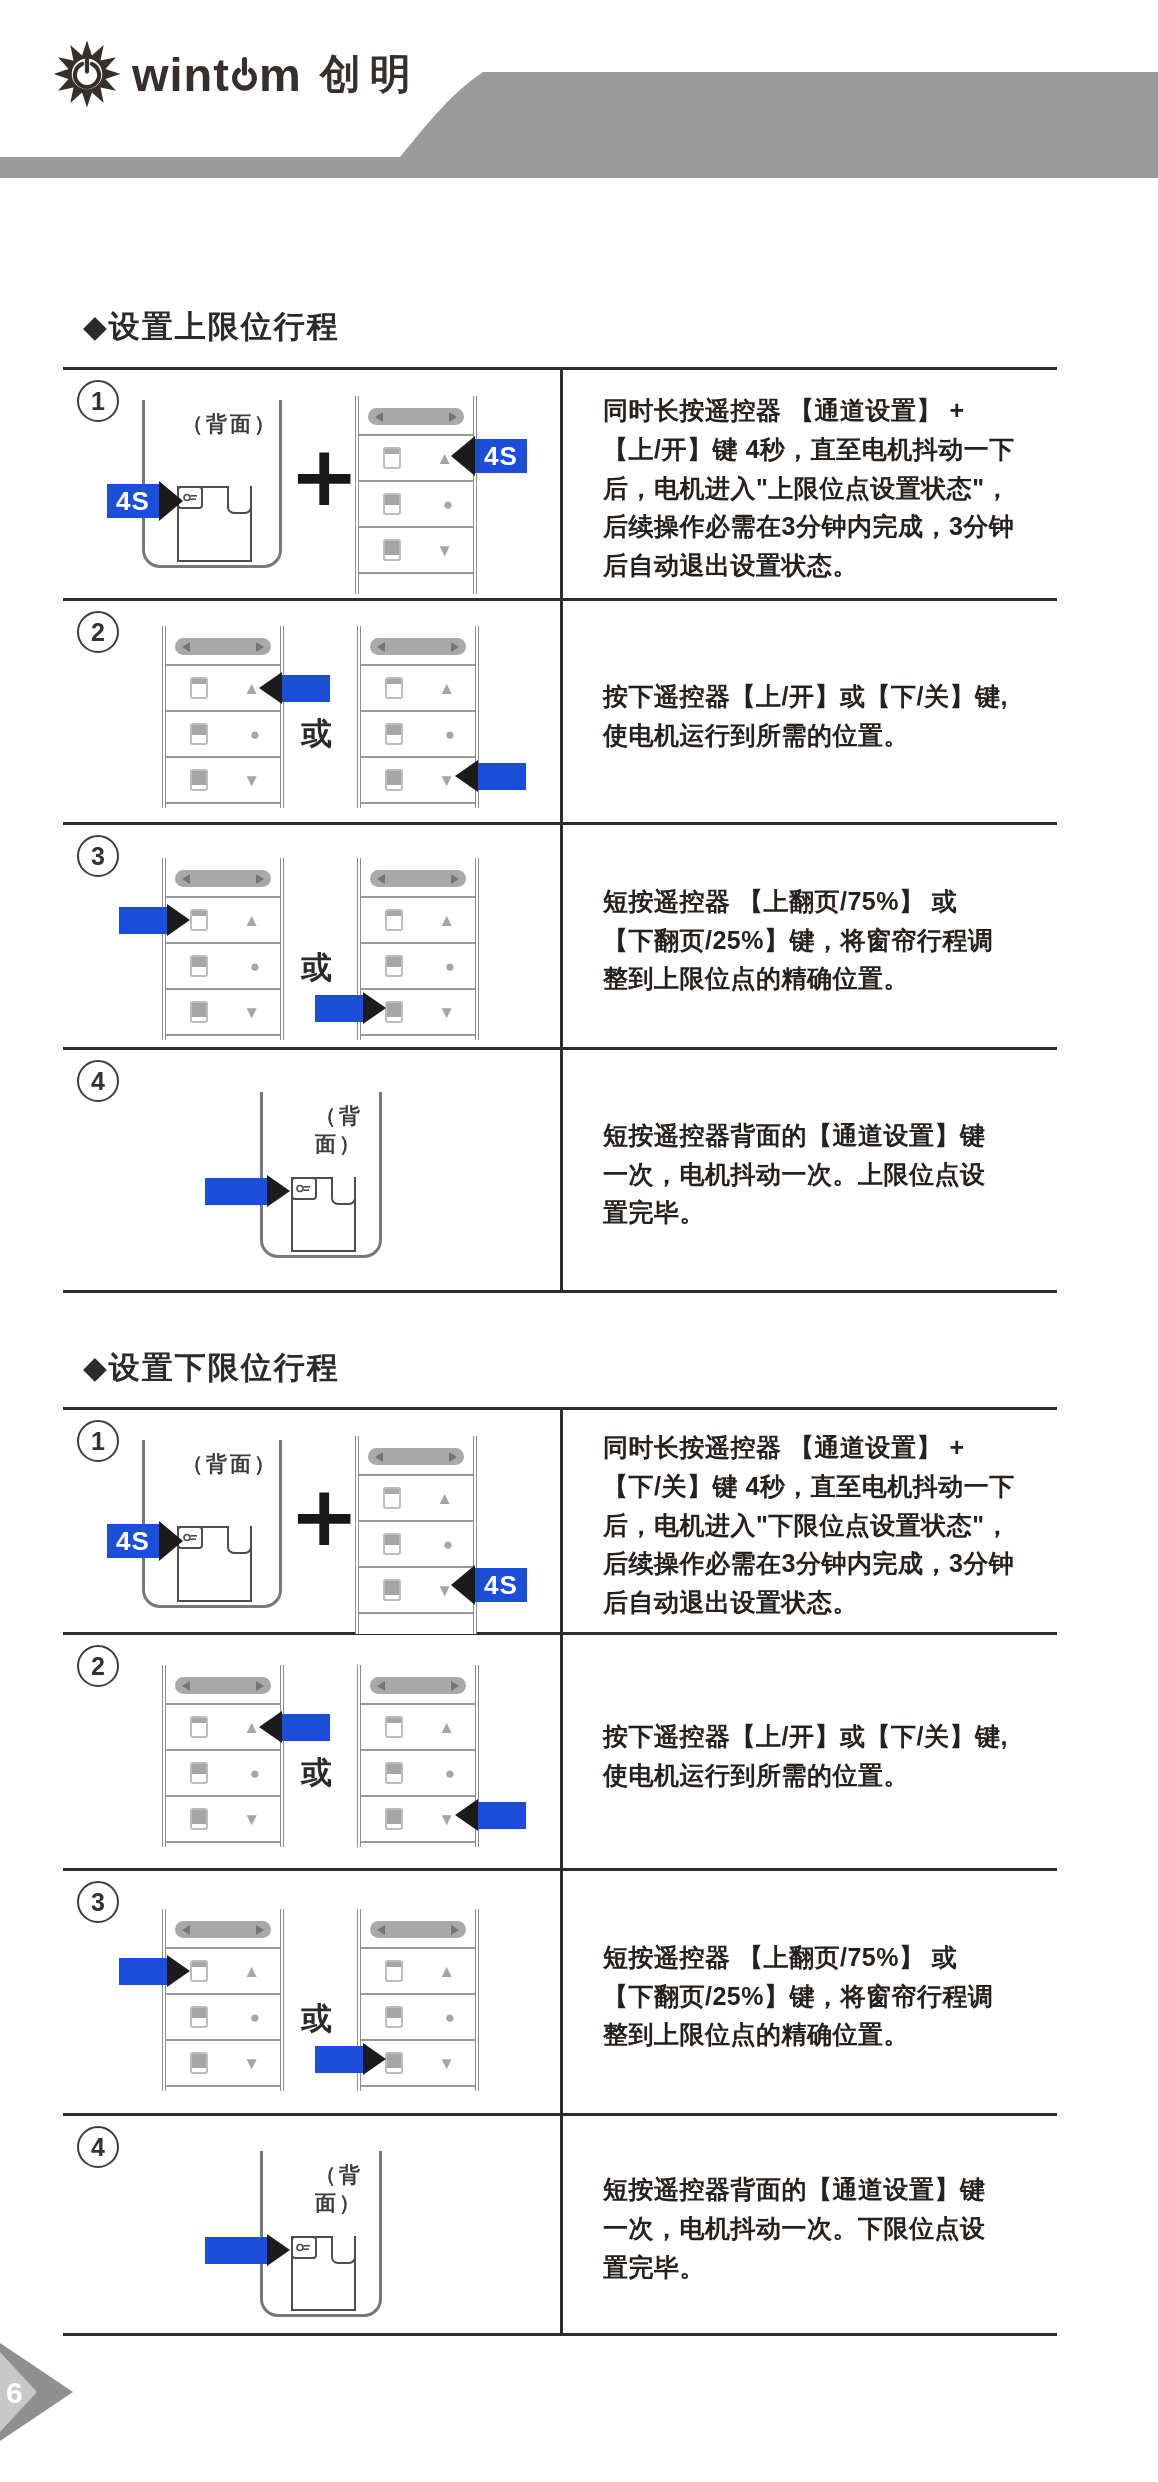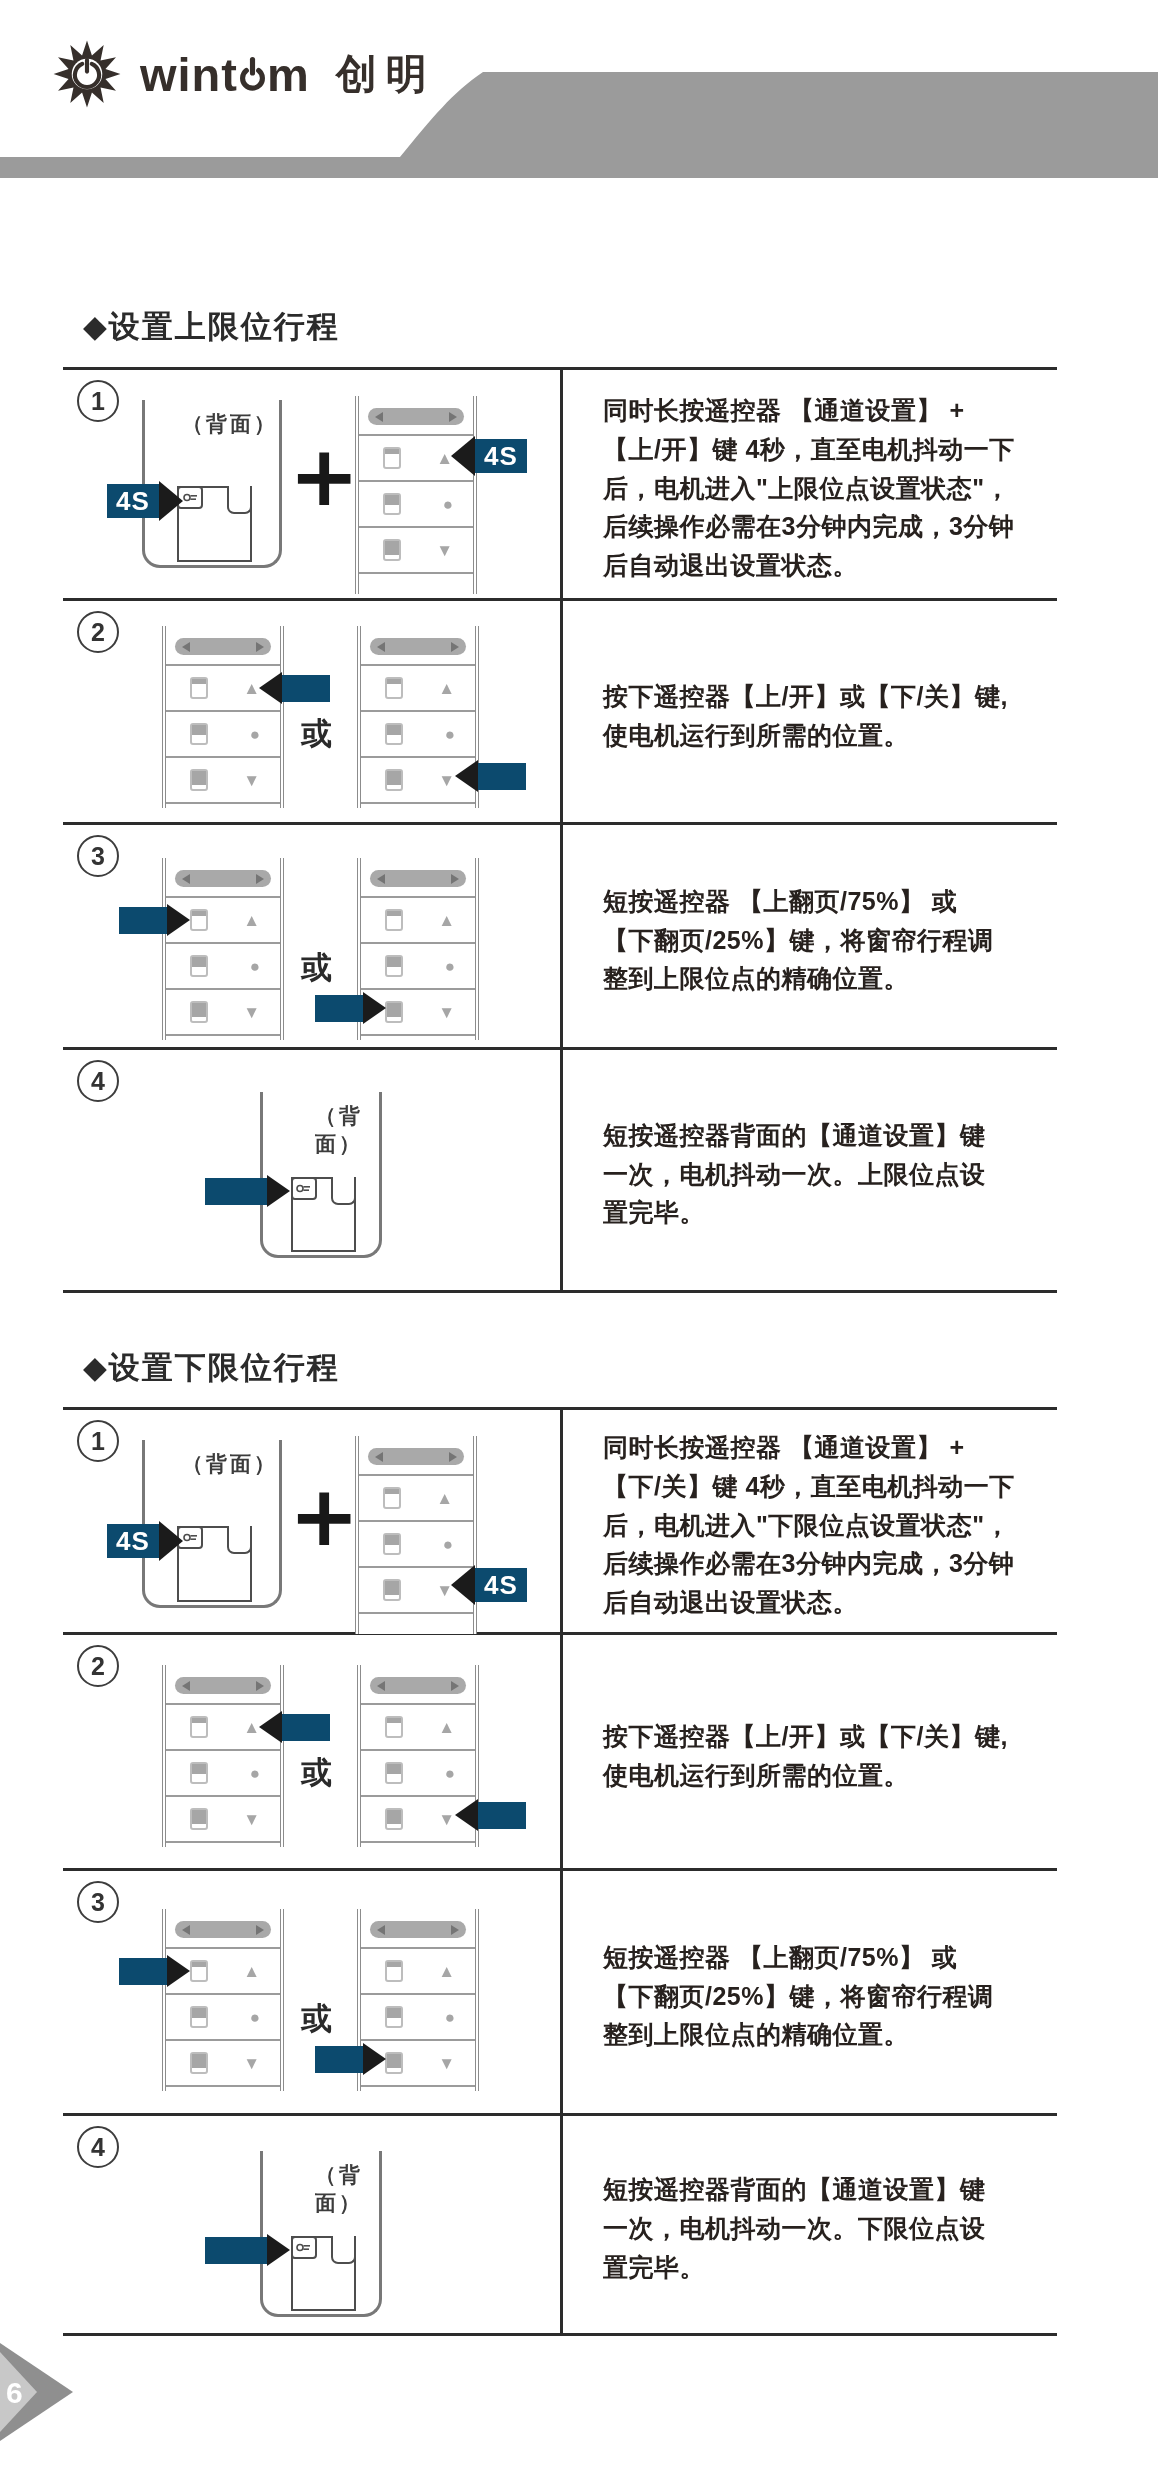--- a/index.html
+++ b/index.html
@@ -1,21 +1,21 @@
 <!DOCTYPE html>
 <html><head>
 <meta charset="utf-8">
 <style>
   html,body{margin:0;padding:0;background:#e8e8e8;}
   .page{position:relative;width:1158px;height:2482px;background:#ffffff;overflow:hidden;
         font-family:"Liberation Sans","DejaVu Sans",sans-serif;color:#27211e;}
 
   
   .hdr-swoosh{position:absolute;left:0;top:0;}
-  .brand{position:absolute;left:52px;top:38px;display:flex;align-items:center;gap:8px;}
+  .brand{position:absolute;left:52px;top:38px;display:flex;align-items:center;}
   .brand-icon{margin-right:10px;}
   .brand-latin{font-size:47px;font-weight:800;color:#362f2b;letter-spacing:1px;display:flex;align-items:center;}
   .power-o{margin:0 1px;vertical-align:-3px;}
   .brand-cn{font-size:41px;font-weight:700;color:#362f2b;margin-left:18px;letter-spacing:9px;}
 
   
   .sec-title{position:absolute;left:63px;font-size:31px;font-weight:700;color:#2b2b2b;letter-spacing:2px;margin-left:20px;}
 
   
   .tbl{position:absolute;left:63px;width:994px;border-bottom:3px solid #2c2c2c;}
@@ -54,21 +54,21 @@
              border:3px solid #787878;border-top:none;border-radius:0 0 18px 18px;}
   .rb-label{text-align:center;margin-top:10px;font-size:21px;font-weight:600;color:#3c3c3c;letter-spacing:3px;margin-left:36px;}
   .rb-comp{position:absolute;left:24%;bottom:3px;width:56%;height:46%;border:2.5px solid #4d4d4d;box-sizing:border-box;}
   .rb-btn{position:absolute;top:-2px;left:-2px;width:26px;height:23px;border:2.5px solid #4d4d4d;
           border-radius:4px;background:#fff;box-sizing:border-box;display:flex;align-items:center;justify-content:center;}
   .rb-notch{position:absolute;top:-2px;right:-2px;width:25px;height:28px;border:2.5px solid #4d4d4d;border-top:none;
             border-radius:0 0 7px 7px;background:#fff;box-sizing:border-box;}
 
   
   .arr{position:absolute;display:flex;align-items:center;z-index:3;}
-  .abody{background:#0c4a6e;color:#fff;font-weight:700;display:flex;align-items:center;justify-content:center;}
+  .abody{background:#1d4ed8;color:#fff;font-weight:700;display:flex;align-items:center;justify-content:center;}
   .a4s{height:34px;font-size:26px;padding:0 9px;letter-spacing:1px;}
   .aplain{height:27px;width:48px;}
   .awide{width:62px;}
   .hr{width:0;height:0;border-top:20px solid transparent;border-bottom:20px solid transparent;border-left:24px solid #1b1b1b;}
   .hl{width:0;height:0;border-top:20px solid transparent;border-bottom:20px solid transparent;border-right:24px solid #1b1b1b;}
   .hrs{width:0;height:0;border-top:16px solid transparent;border-bottom:16px solid transparent;border-left:23px solid #1b1b1b;}
   .hls{width:0;height:0;border-top:16px solid transparent;border-bottom:16px solid transparent;border-right:23px solid #1b1b1b;}
   .plus{position:absolute;font-size:84px;font-weight:900;color:#181818;line-height:1;
         font-family:"DejaVu Sans",sans-serif;z-index:2;}
   .orlbl{position:absolute;font-size:31px;font-weight:700;color:#2a2a2a;}

